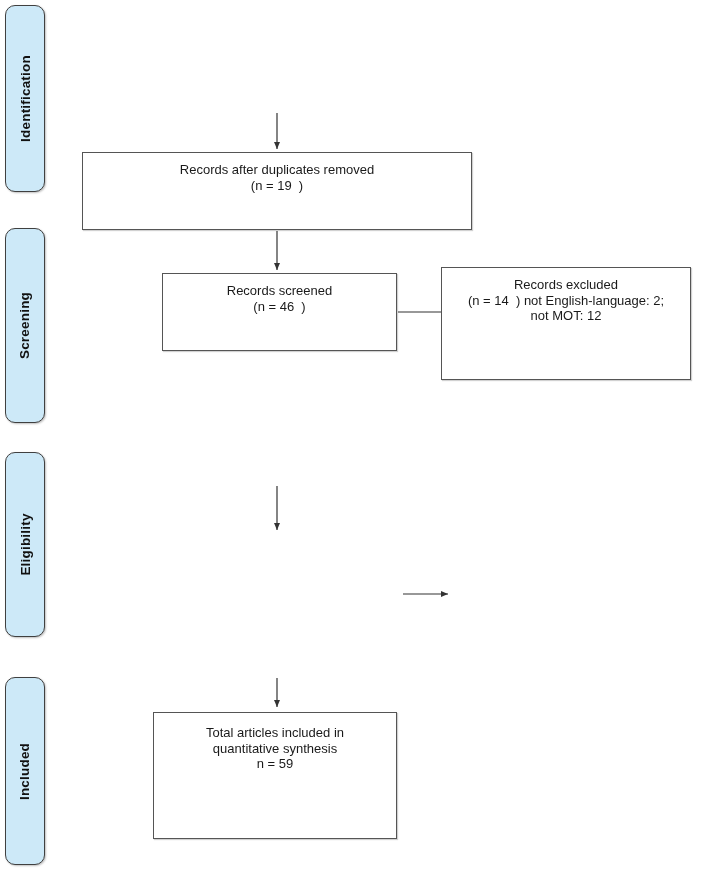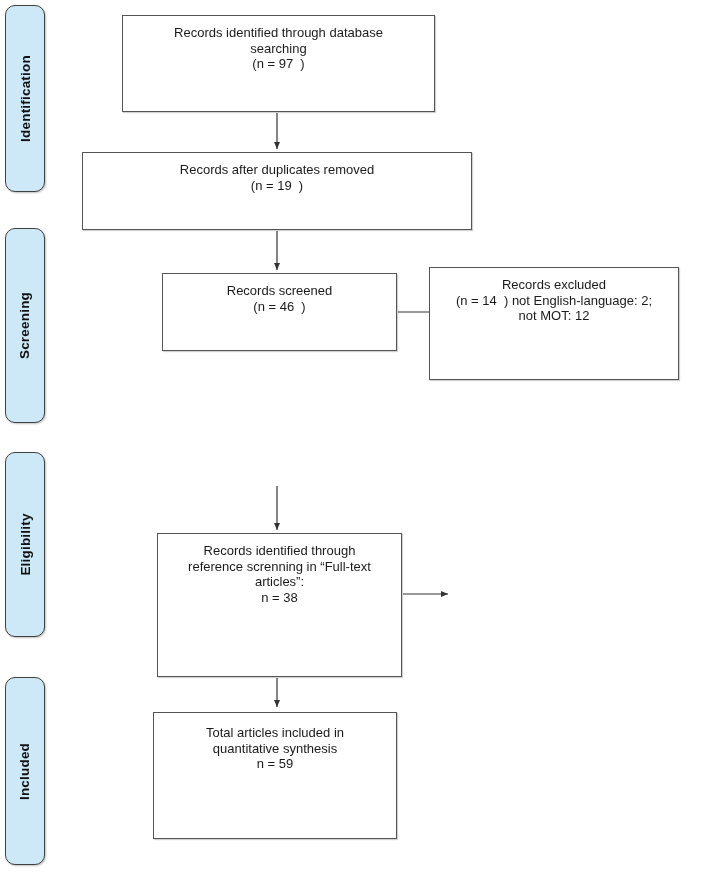--- a/index.html
+++ b/index.html
@@ -87,50 +87,39 @@
   <div class="stage" style="top:228px;height:195px">
     <span class="stage-text">Screening</span>
   </div>
   <div class="stage" style="top:452px;height:185px">
     <span class="stage-text">Eligibility</span>
   </div>
   <div class="stage" style="top:677px;height:188px">
     <span class="stage-text">Included</span>
   </div>
 
-  <div class="fbox" style="left:122px;top:15px;width:313px;height:97px">
-    <div class="fbox-text">Records identified through database
-searching
-(n = 97  )</div>
-  </div>
 
   <div class="fbox" style="left:82px;top:152px;width:390px;height:78px">
     <div class="fbox-text">Records after duplicates removed
 (n = 19  )</div>
   </div>
 
   <div class="fbox" style="left:162px;top:273px;width:235px;height:78px">
     <div class="fbox-text">Records screened
 (n = 46  )</div>
   </div>
 
-  <div class="fbox" style="left:429px;top:267px;width:250px;height:113px">
+  <div class="fbox" style="left:441px;top:267px;width:250px;height:113px">
     <div class="fbox-text">Records excluded
 (n = 14  ) not English-language: 2;
 not MOT: 12</div>
   </div>
 
 
 
-  <div class="fbox" style="left:157px;top:533px;width:245px;height:144px">
-    <div class="fbox-text">Records identified through
-reference screnning in “Full-text
-articles”:
-n = 38</div>
-  </div>
 
 
   <div class="fbox" style="left:153px;top:712px;width:244px;height:127px">
     <div class="fbox-text pad-lg">Total articles included in
 quantitative synthesis
 n = 59</div>
   </div>
 
 </div>
 

